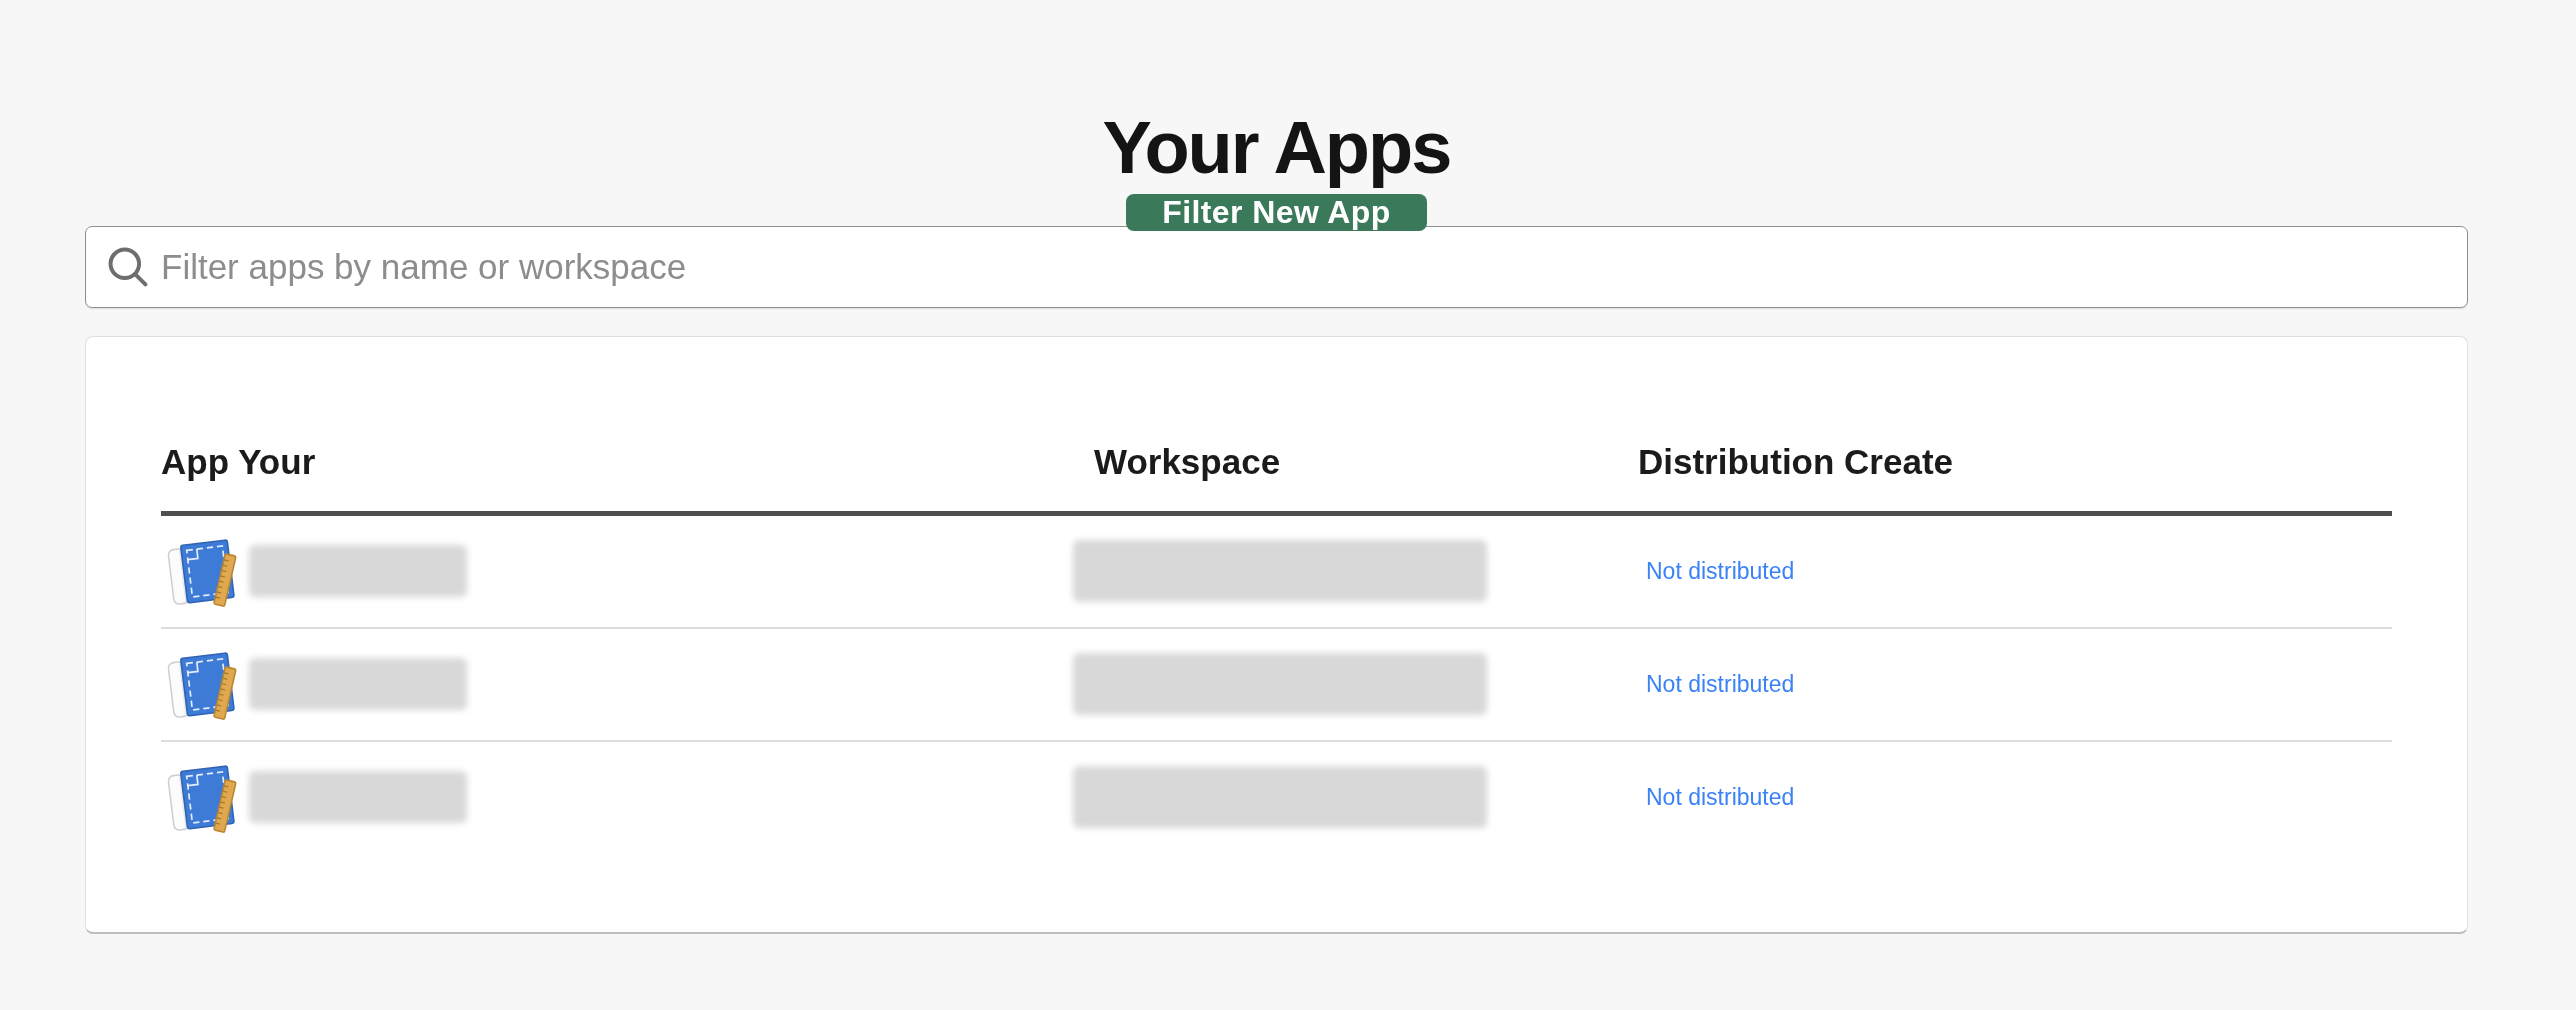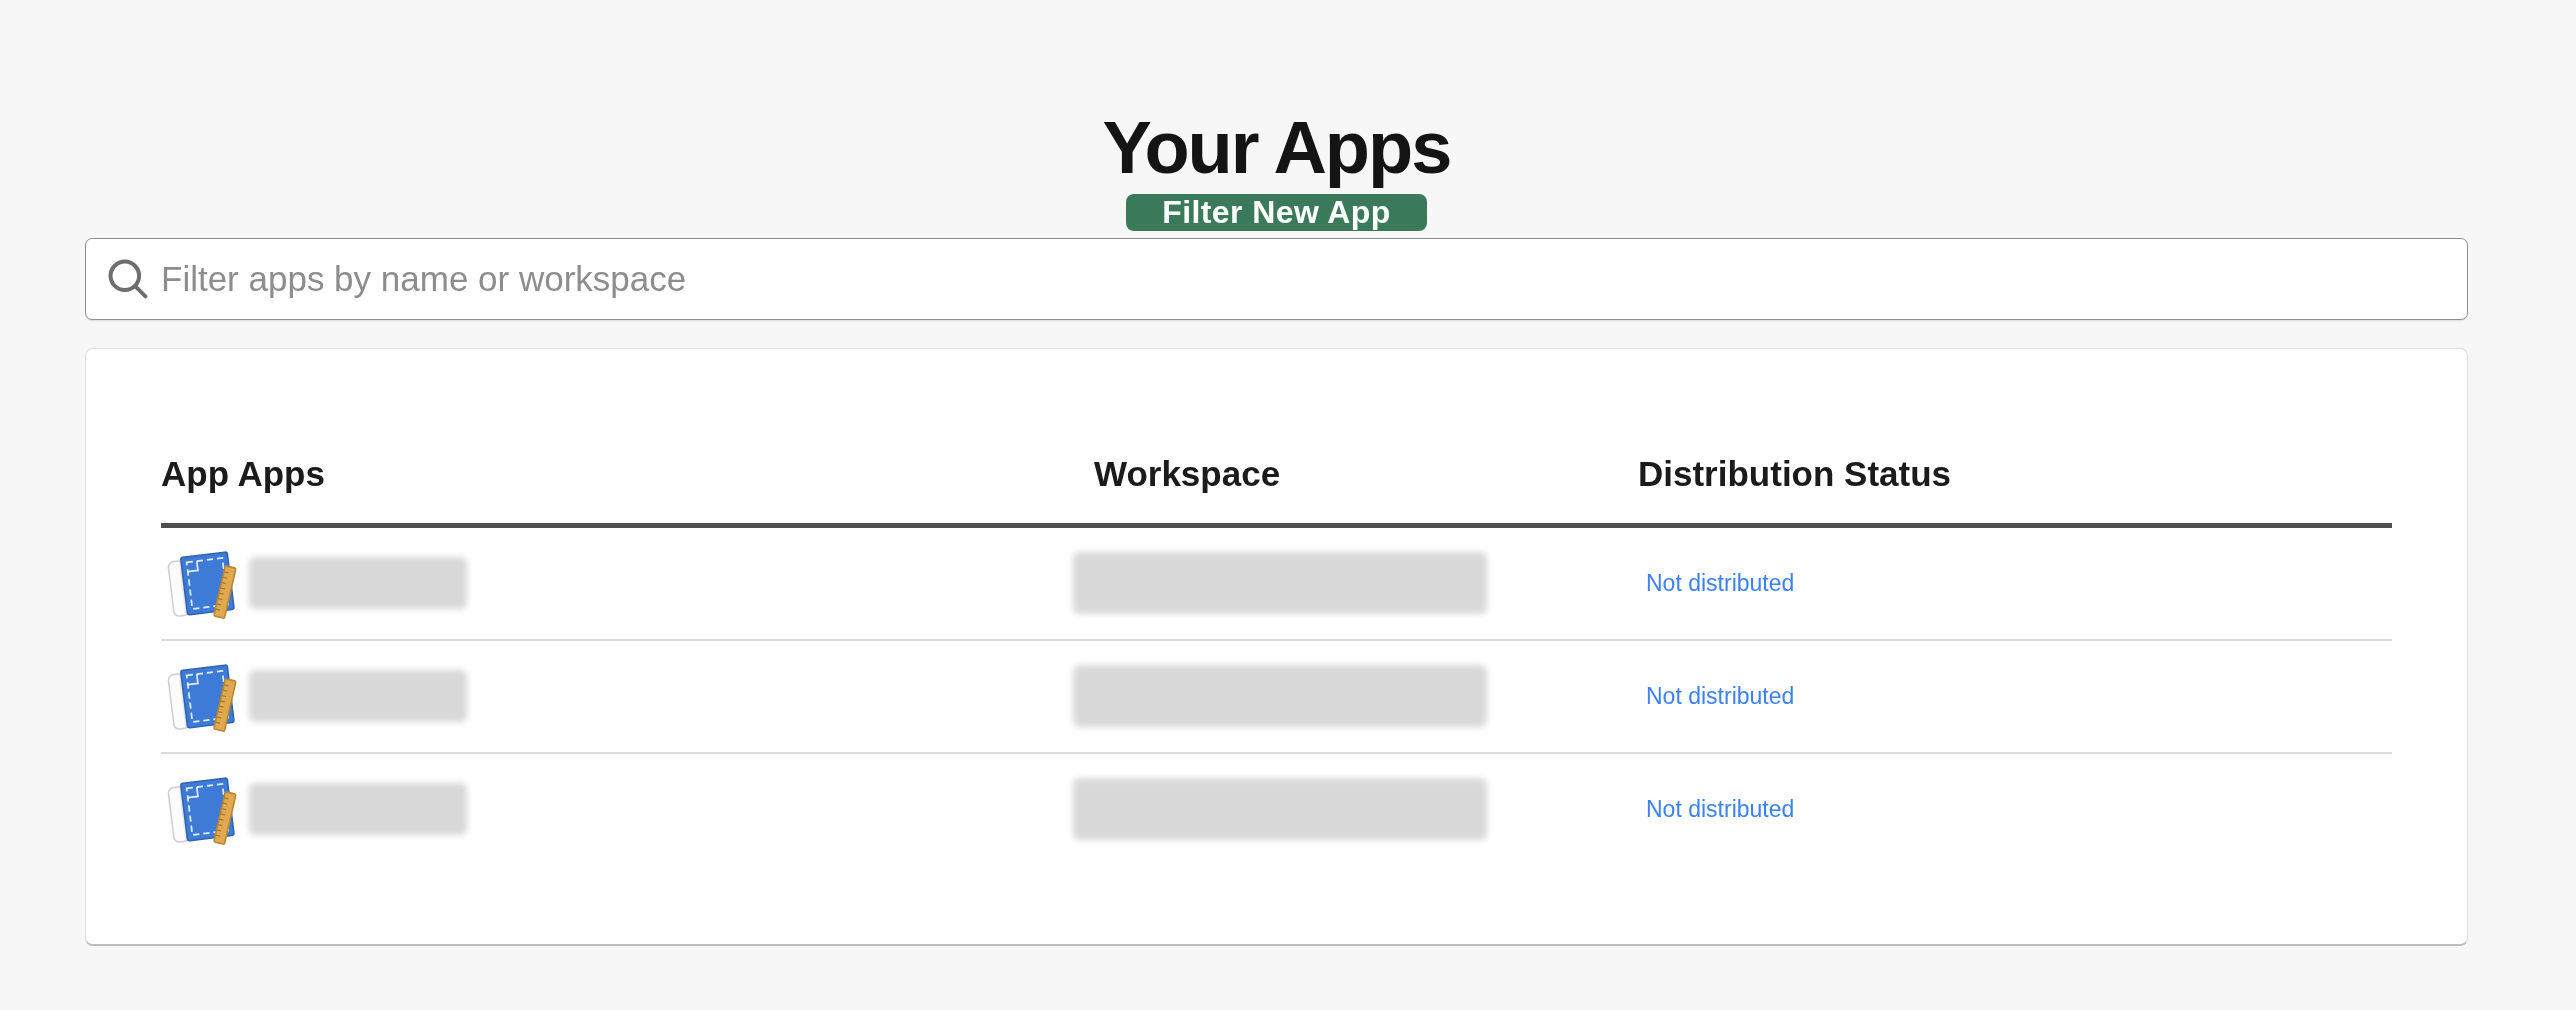--- a/index.html
+++ b/index.html
@@ -21,21 +21,21 @@
     color: #141414; line-height: 93px; margin: 0;
   }
   .create-btn {
     height: 93px; padding: 0 36px;
     background: #3a7a5a; color: #ffffff;
     font-family: inherit; font-size: 32px; font-weight: 700;
     border: none; border-radius: 8px; cursor: pointer;
     letter-spacing: 0.4px;
   }
   .search-box {
-    margin: 44px 108px 0 85px;
+    margin: 32px 108px 0 85px;
     height: 82px; box-sizing: border-box;
     background: #ffffff;
     border: 1.6px solid #8e8e8e; border-radius: 7.1px;
     box-shadow: 0 1.6px 0 rgba(0,0,0,0.07);
     display: flex; align-items: center;
   }
   .search-glyph { margin-left: 19px; flex: 0 0 auto; display: block; }
   .search-input {
     flex: 1 1 auto; margin-left: 8px; margin-right: 16px;
     border: none; outline: none; background: transparent;
@@ -114,23 +114,23 @@
 <div class="search-box">
   <svg class="search-glyph" width="46" height="46" viewBox="0 0 58 58">
     <circle cx="25" cy="25" r="18" fill="none" stroke="#6e6e6e" stroke-width="5"></circle>
     <line x1="38" y1="38" x2="51" y2="51" stroke="#6e6e6e" stroke-width="5" stroke-linecap="round"></line>
   </svg>
   <input class="search-input" type="text" placeholder="Filter apps by name or workspace" style="">
 </div>
 
 <div class="apps-card">
   <div class="grid-cols thead">
-    <div class="th">App Apps</div>
+    <div class="th">App Your</div>
     <div class="th">Workspace</div>
-    <div class="th">Distribution Status</div>
+    <div class="th">Distribution Create</div>
   </div>
   <div>
   <div class="grid-cols app-row">
     <div class="cell-app">
       <svg class="app-icon" viewBox="0 0 96 96">
         <use href="#default-app-icon-shape"></use>
       </svg>
       <div class="redacted-bar name-bar"></div>
     </div>
     <div>

